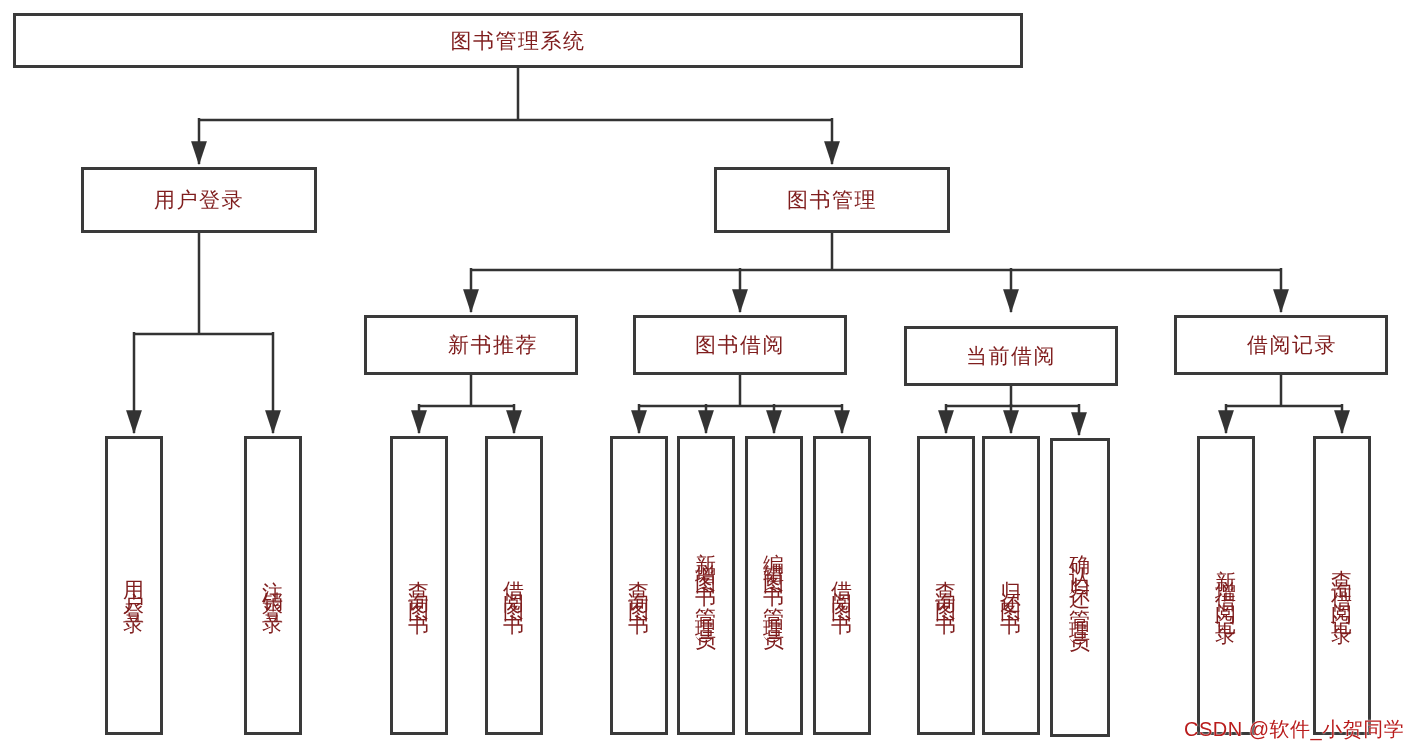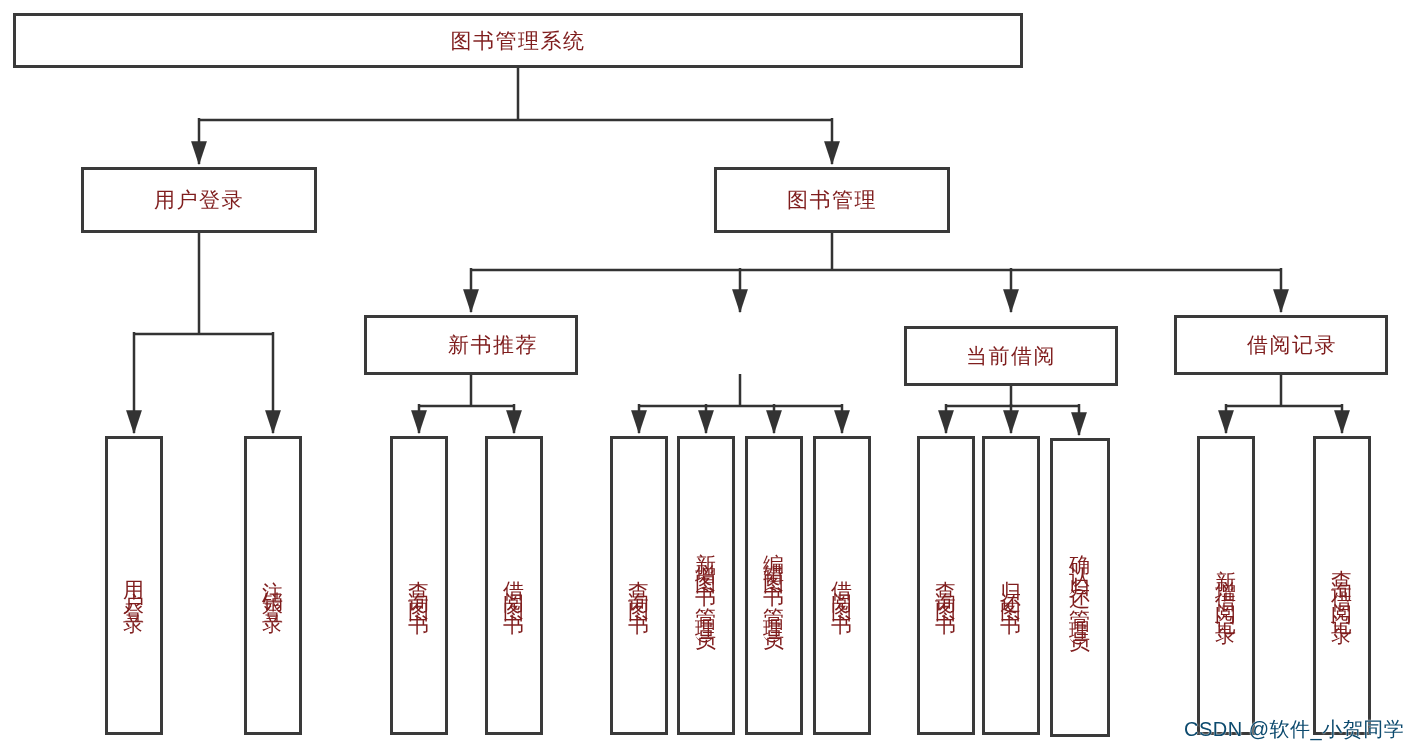--- a/index.html
+++ b/index.html
@@ -38,21 +38,21 @@
     font-size: 21px;
     letter-spacing: 11px;
     line-height: 1.2;
   }
   .watermark {
     position: absolute;
     left: 1184px;
     top: 716px;
     font-size: 20px;
     letter-spacing: 0.5px;
-    color: #0c4a6e;
+    color: #b91c1c;
     text-shadow: 0 0 2px rgba(255,255,255,0.95), 0 0 1px rgba(255,255,255,0.9);
     z-index: 3;
     white-space: nowrap;
   }
 </style>
 </head>
 <body>
 
 <div class="canvas">
 
@@ -106,20 +106,23 @@
   <div class="box h-box" style="left:81px; top:167px; width:236px; height:66px;">
     <span>用户登录</span>
   </div>
   <div class="box h-box" style="left:714px; top:167px; width:236px; height:66px;">
     <span>图书管理</span>
   </div>
 
   <div class="box h-box" style="left:364px; top:315px; width:214px; height:60px;padding-left:44px;">
     <span>新书推荐</span>
   </div>
+  <div class="box h-box" style="left:633px; top:315px; width:214px; height:60px;">
+    <span>图书借阅</span>
+  </div>
   <div class="box h-box" style="left:904px; top:315px; width:214px; height:60px;margin-top:11px;">
     <span>当前借阅</span>
   </div>
   <div class="box h-box" style="left:1174px; top:315px; width:214px; height:60px;padding-left:22px;">
     <span>借阅记录</span>
   </div>
 
   <div class="box v-box" style="left:105px; top:436px; width:58px; height:299px;">
     <span>用户登录</span>
   </div>

